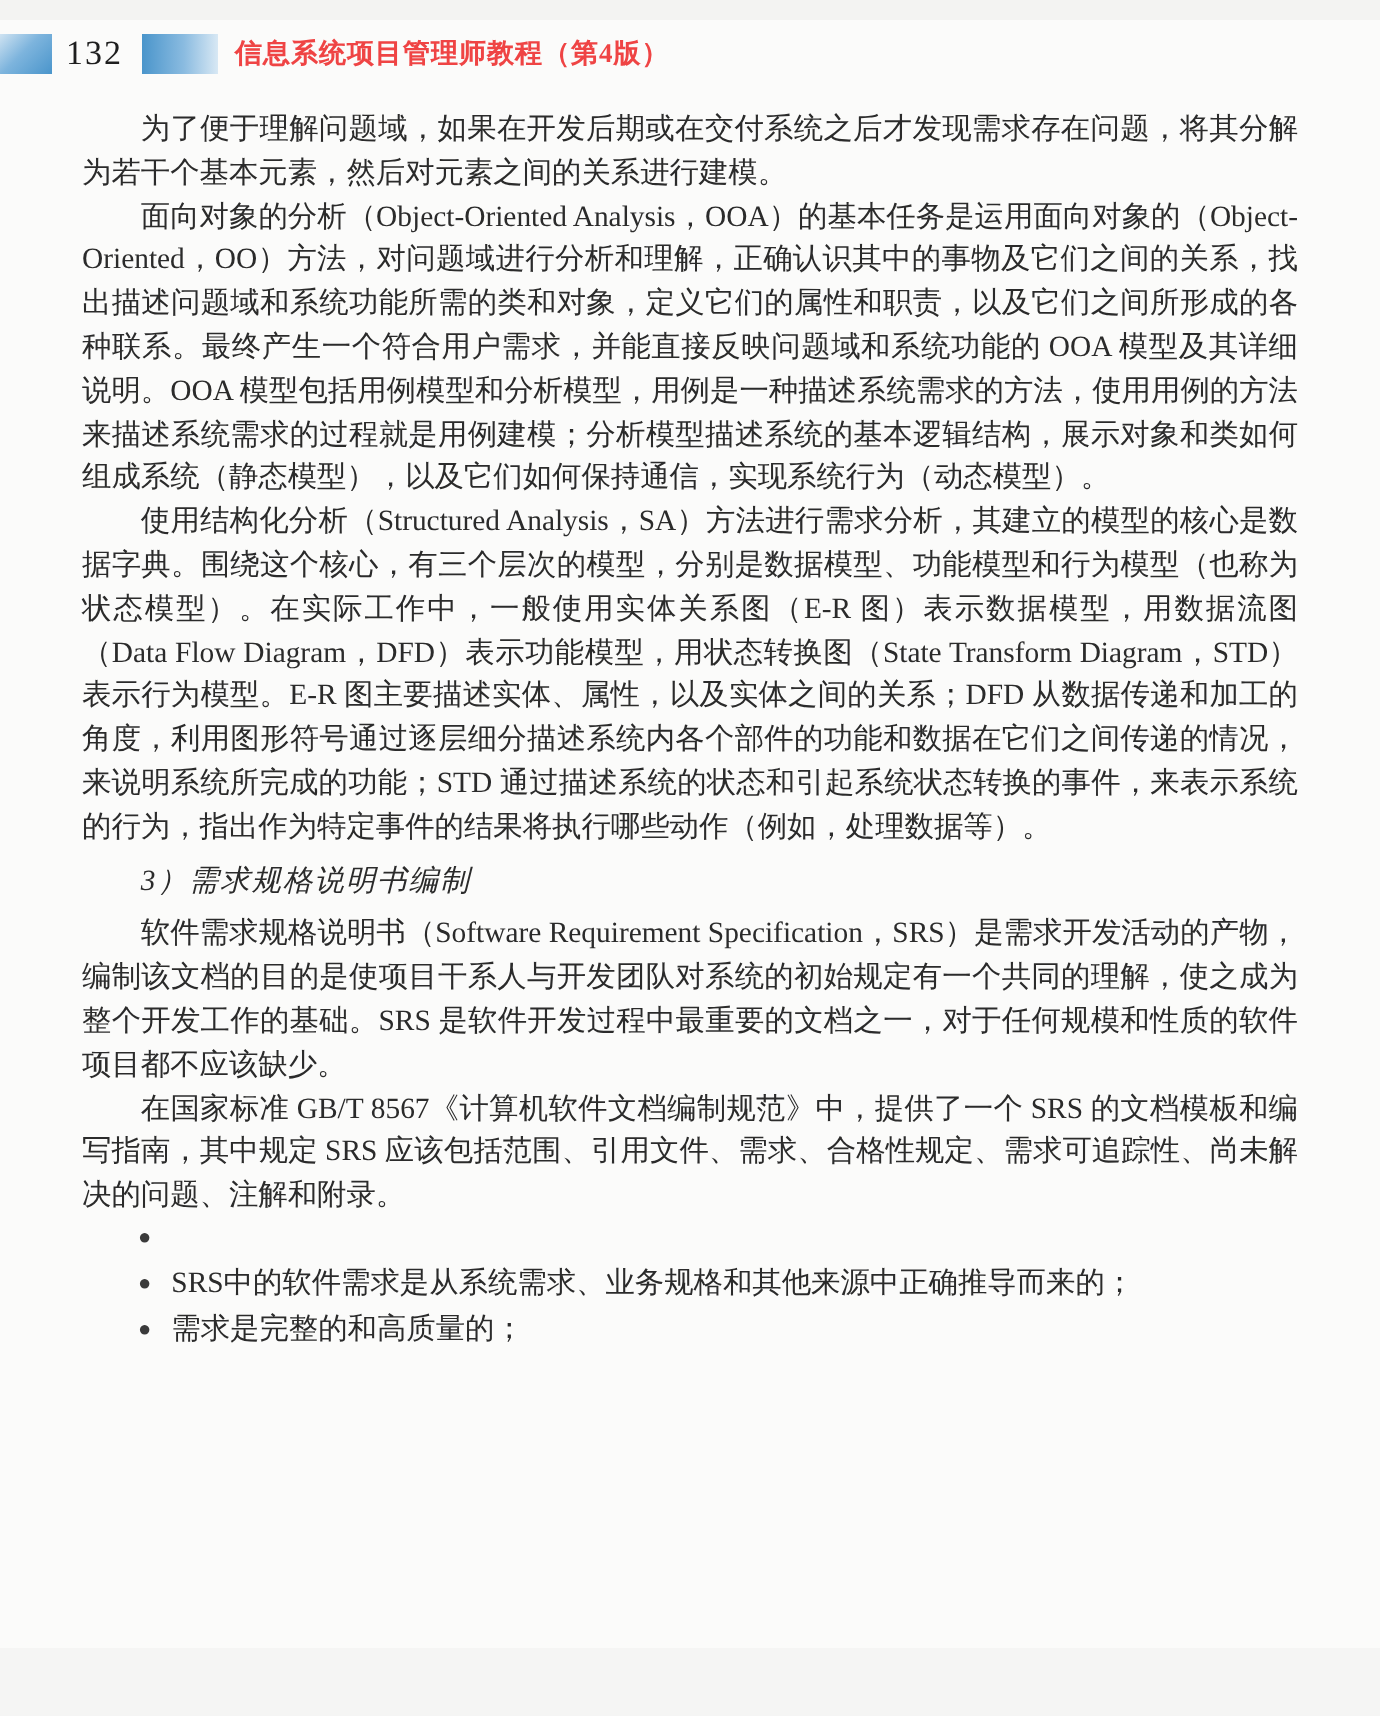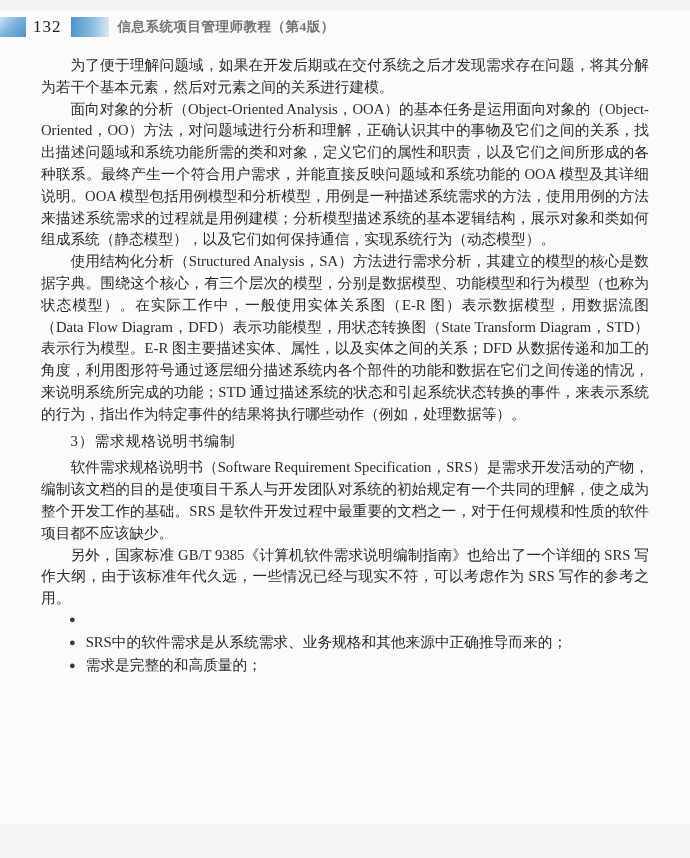--- a/index.html
+++ b/index.html
@@ -59,41 +59,42 @@
     font-size: 17px;
     line-height: 20px;
     color: #1e1e1e;
     margin-left: 7px;
     letter-spacing: 1px;
   }
   .book-title {
     margin-left: 9px;
     font-size: 13.5px;
     font-weight: bold;
-    color: #737373;
+    color: #ef4444;
     letter-spacing: 0.5px;
   }
 
   
   .page-body {
     margin: 17px 41px 0 41px;
     width: 608px;
     font-size: 14.7px;
     line-height: 21.8px;
     text-align: justify;
     text-justify: inter-ideograph;
     color: #2b2b2b;
   }
   .para {
     margin: 0;
     text-indent: 2em;
   }
   .section-heading {
     margin: 5px 0 5px 0;
     text-indent: 2em;
+    font-style: italic;           
     font-weight: normal;
     font-size: 14.7px;
     letter-spacing: 1px;
   }
   .bullet-list {
     list-style: none;
     margin: 0;
     padding: 0 0 0 28px;
   }
   .bullet-item {
@@ -127,22 +128,22 @@
     <p class="para">为了便于理解问题域，如果在开发后期或在交付系统之后才发现需求存在问题，将其分解为若干个基本元素，然后对元素之间的关系进行建模。</p>
 
     <p class="para">面向对象的分析（Object-Oriented Analysis，OOA）的基本任务是运用面向对象的（Object-Oriented，OO）方法，对问题域进行分析和理解，正确认识其中的事物及它们之间的关系，找出描述问题域和系统功能所需的类和对象，定义它们的属性和职责，以及它们之间所形成的各种联系。最终产生一个符合用户需求，并能直接反映问题域和系统功能的 OOA 模型及其详细说明。OOA 模型包括用例模型和分析模型，用例是一种描述系统需求的方法，使用用例的方法来描述系统需求的过程就是用例建模；分析模型描述系统的基本逻辑结构，展示对象和类如何组成系统（静态模型），以及它们如何保持通信，实现系统行为（动态模型）。</p>
 
     <p class="para">使用结构化分析（Structured Analysis，SA）方法进行需求分析，其建立的模型的核心是数据字典。围绕这个核心，有三个层次的模型，分别是数据模型、功能模型和行为模型（也称为状态模型）。在实际工作中，一般使用实体关系图（E-R 图）表示数据模型，用数据流图（Data Flow Diagram，DFD）表示功能模型，用状态转换图（State Transform Diagram，STD）表示行为模型。E-R 图主要描述实体、属性，以及实体之间的关系；DFD 从数据传递和加工的角度，利用图形符号通过逐层细分描述系统内各个部件的功能和数据在它们之间传递的情况，来说明系统所完成的功能；STD 通过描述系统的状态和引起系统状态转换的事件，来表示系统的行为，指出作为特定事件的结果将执行哪些动作（例如，处理数据等）。</p>
 
     <h3 class="section-heading">3）需求规格说明书编制</h3>
 
     <p class="para">软件需求规格说明书（Software Requirement Specification，SRS）是需求开发活动的产物，编制该文档的目的是使项目干系人与开发团队对系统的初始规定有一个共同的理解，使之成为整个开发工作的基础。SRS 是软件开发过程中最重要的文档之一，对于任何规模和性质的软件项目都不应该缺少。</p>
 
+    <p class="para">在国家标准 GB/T 8567《计算机软件文档编制规范》中，提供了一个 SRS 的文档模板和编写指南，其中规定 SRS 应该包括范围、引用文件、需求、合格性规定、需求可追踪性、尚未解决的问题、注解和附录。</p>
 
-    <p class="para">另外，国家标准 GB/T 9385《计算机软件需求说明编制指南》也给出了一个详细的 SRS 写作大纲，由于该标准年代久远，一些情况已经与现实不符，可以考虑作为 SRS 写作的参考之用。</p>
 
 
 
     <ul class="bullet-list">
       <li class="bullet-item">
         <span class="bullet-dot">●</span>
       </li>
       <li class="bullet-item">
         <span class="bullet-dot">●</span>
         <span class="bullet-text">SRS中的软件需求是从系统需求、业务规格和其他来源中正确推导而来的；</span>

